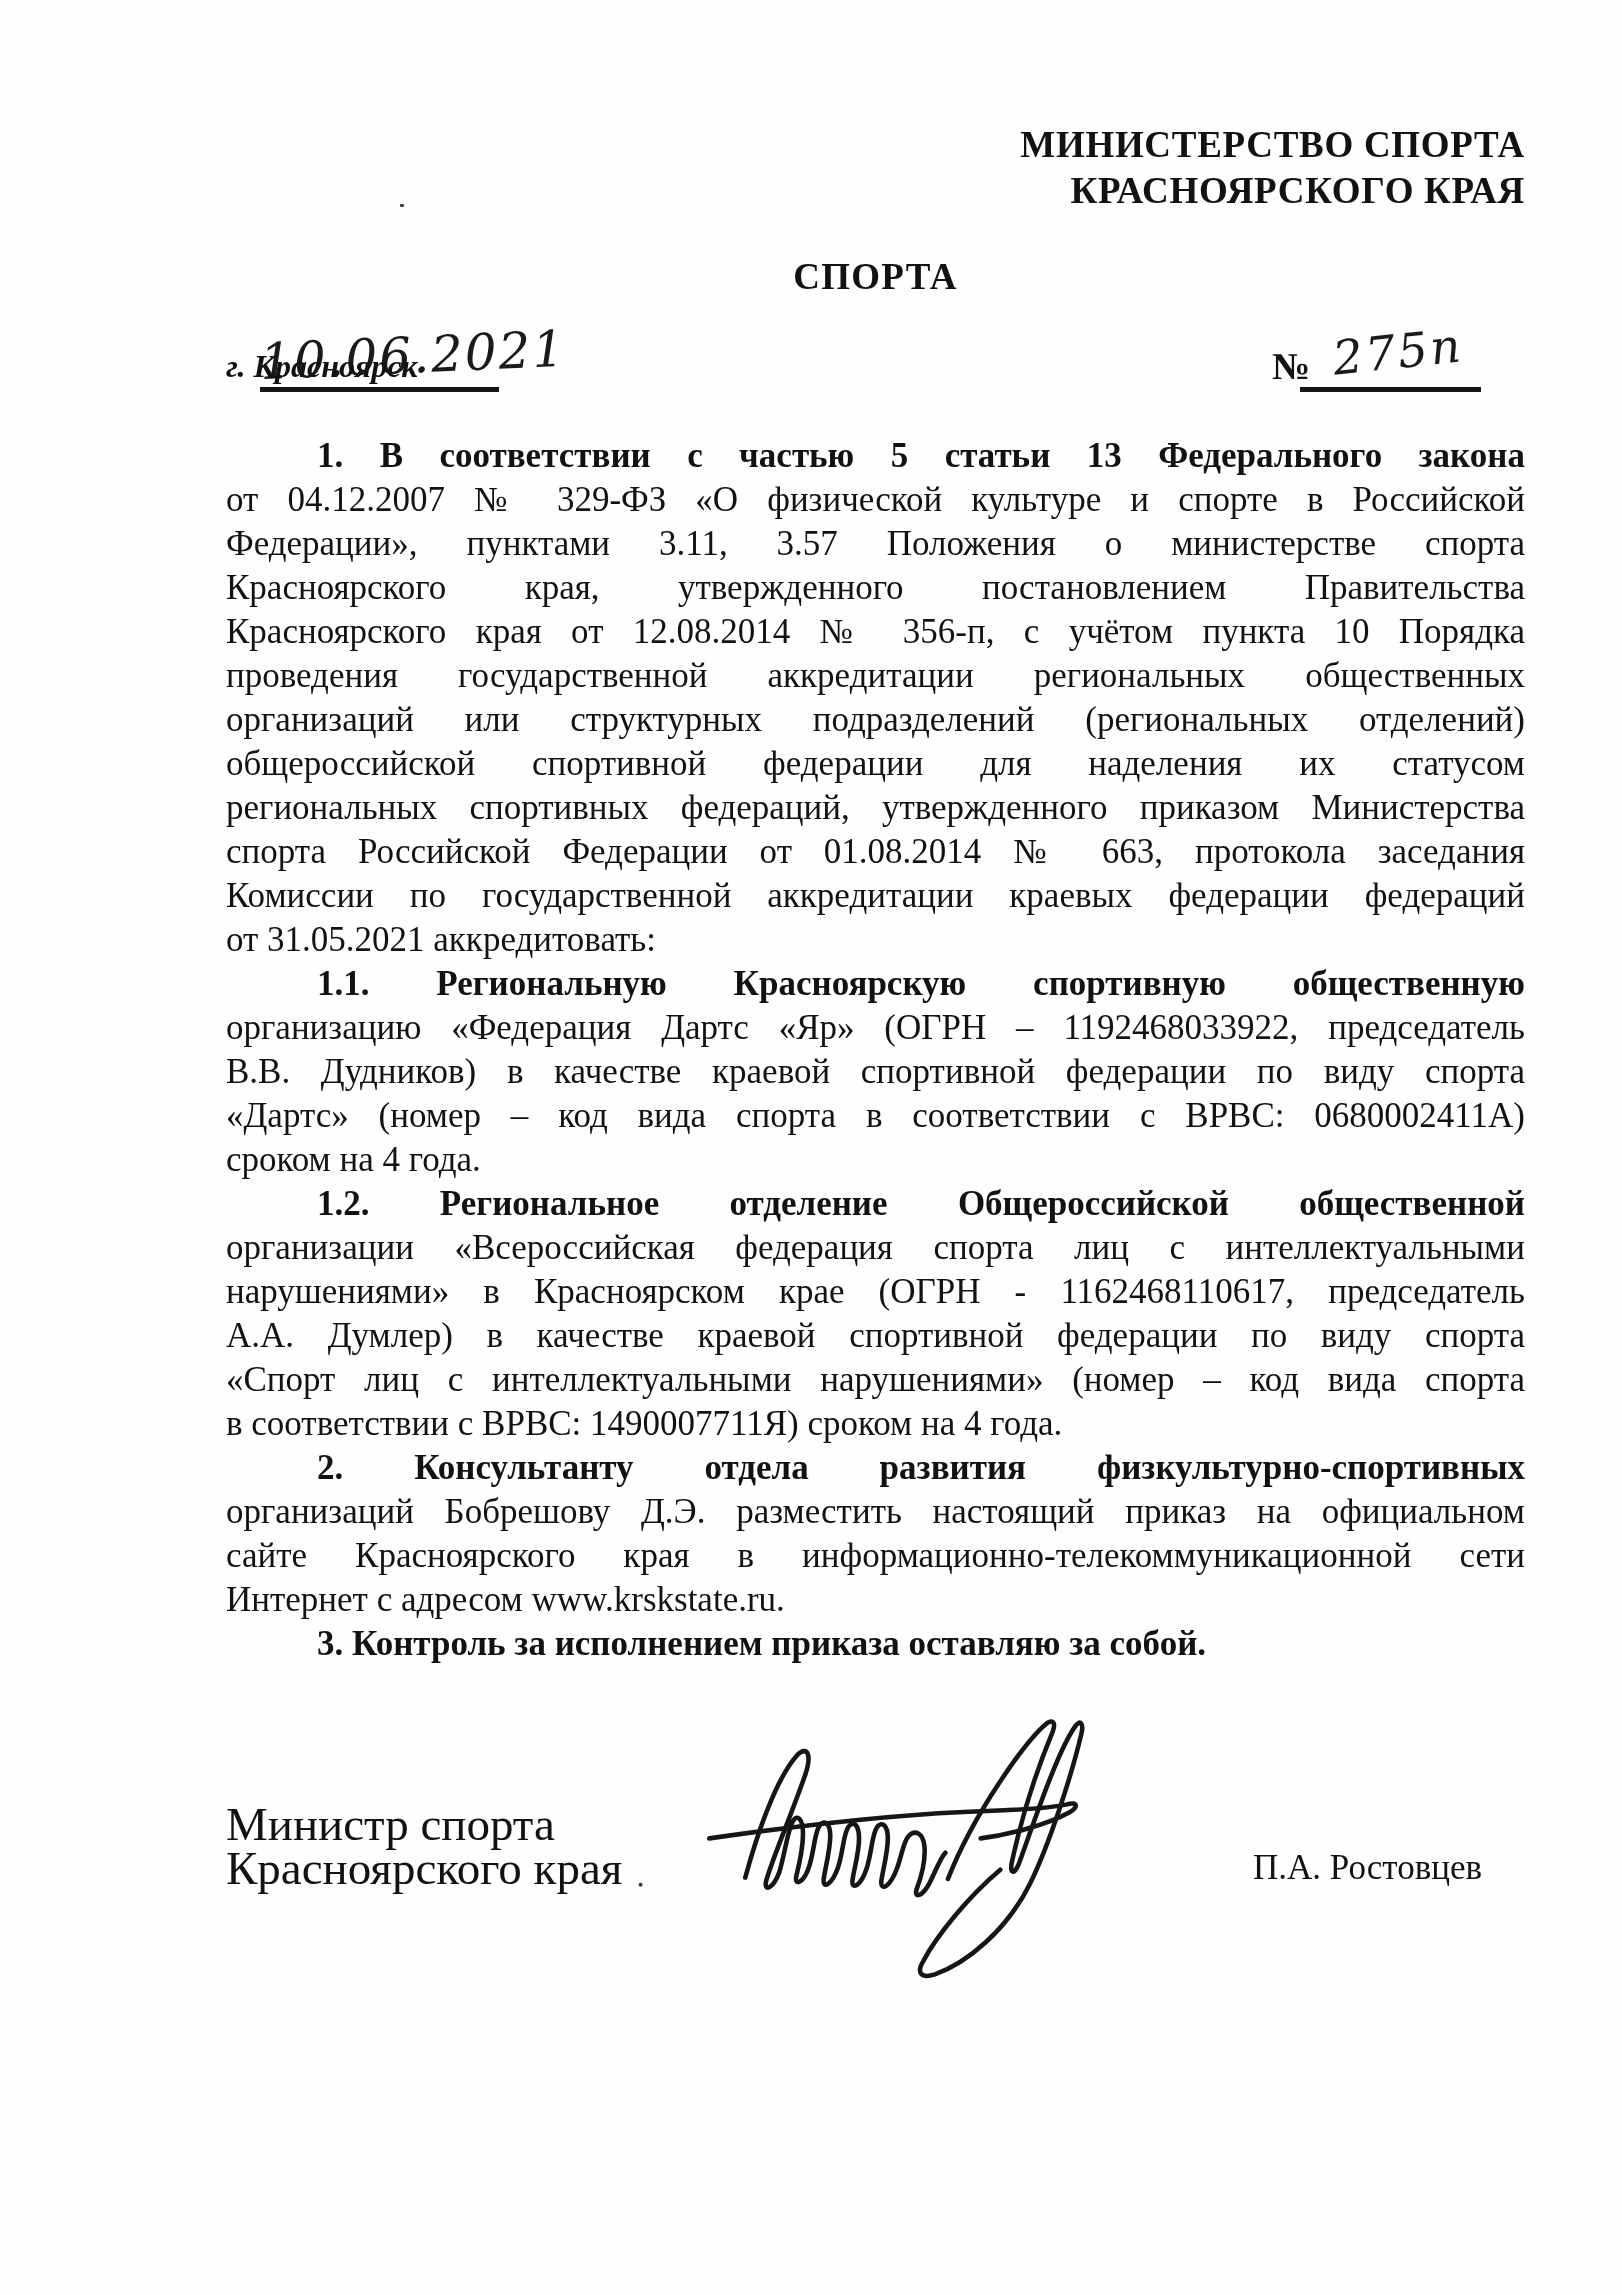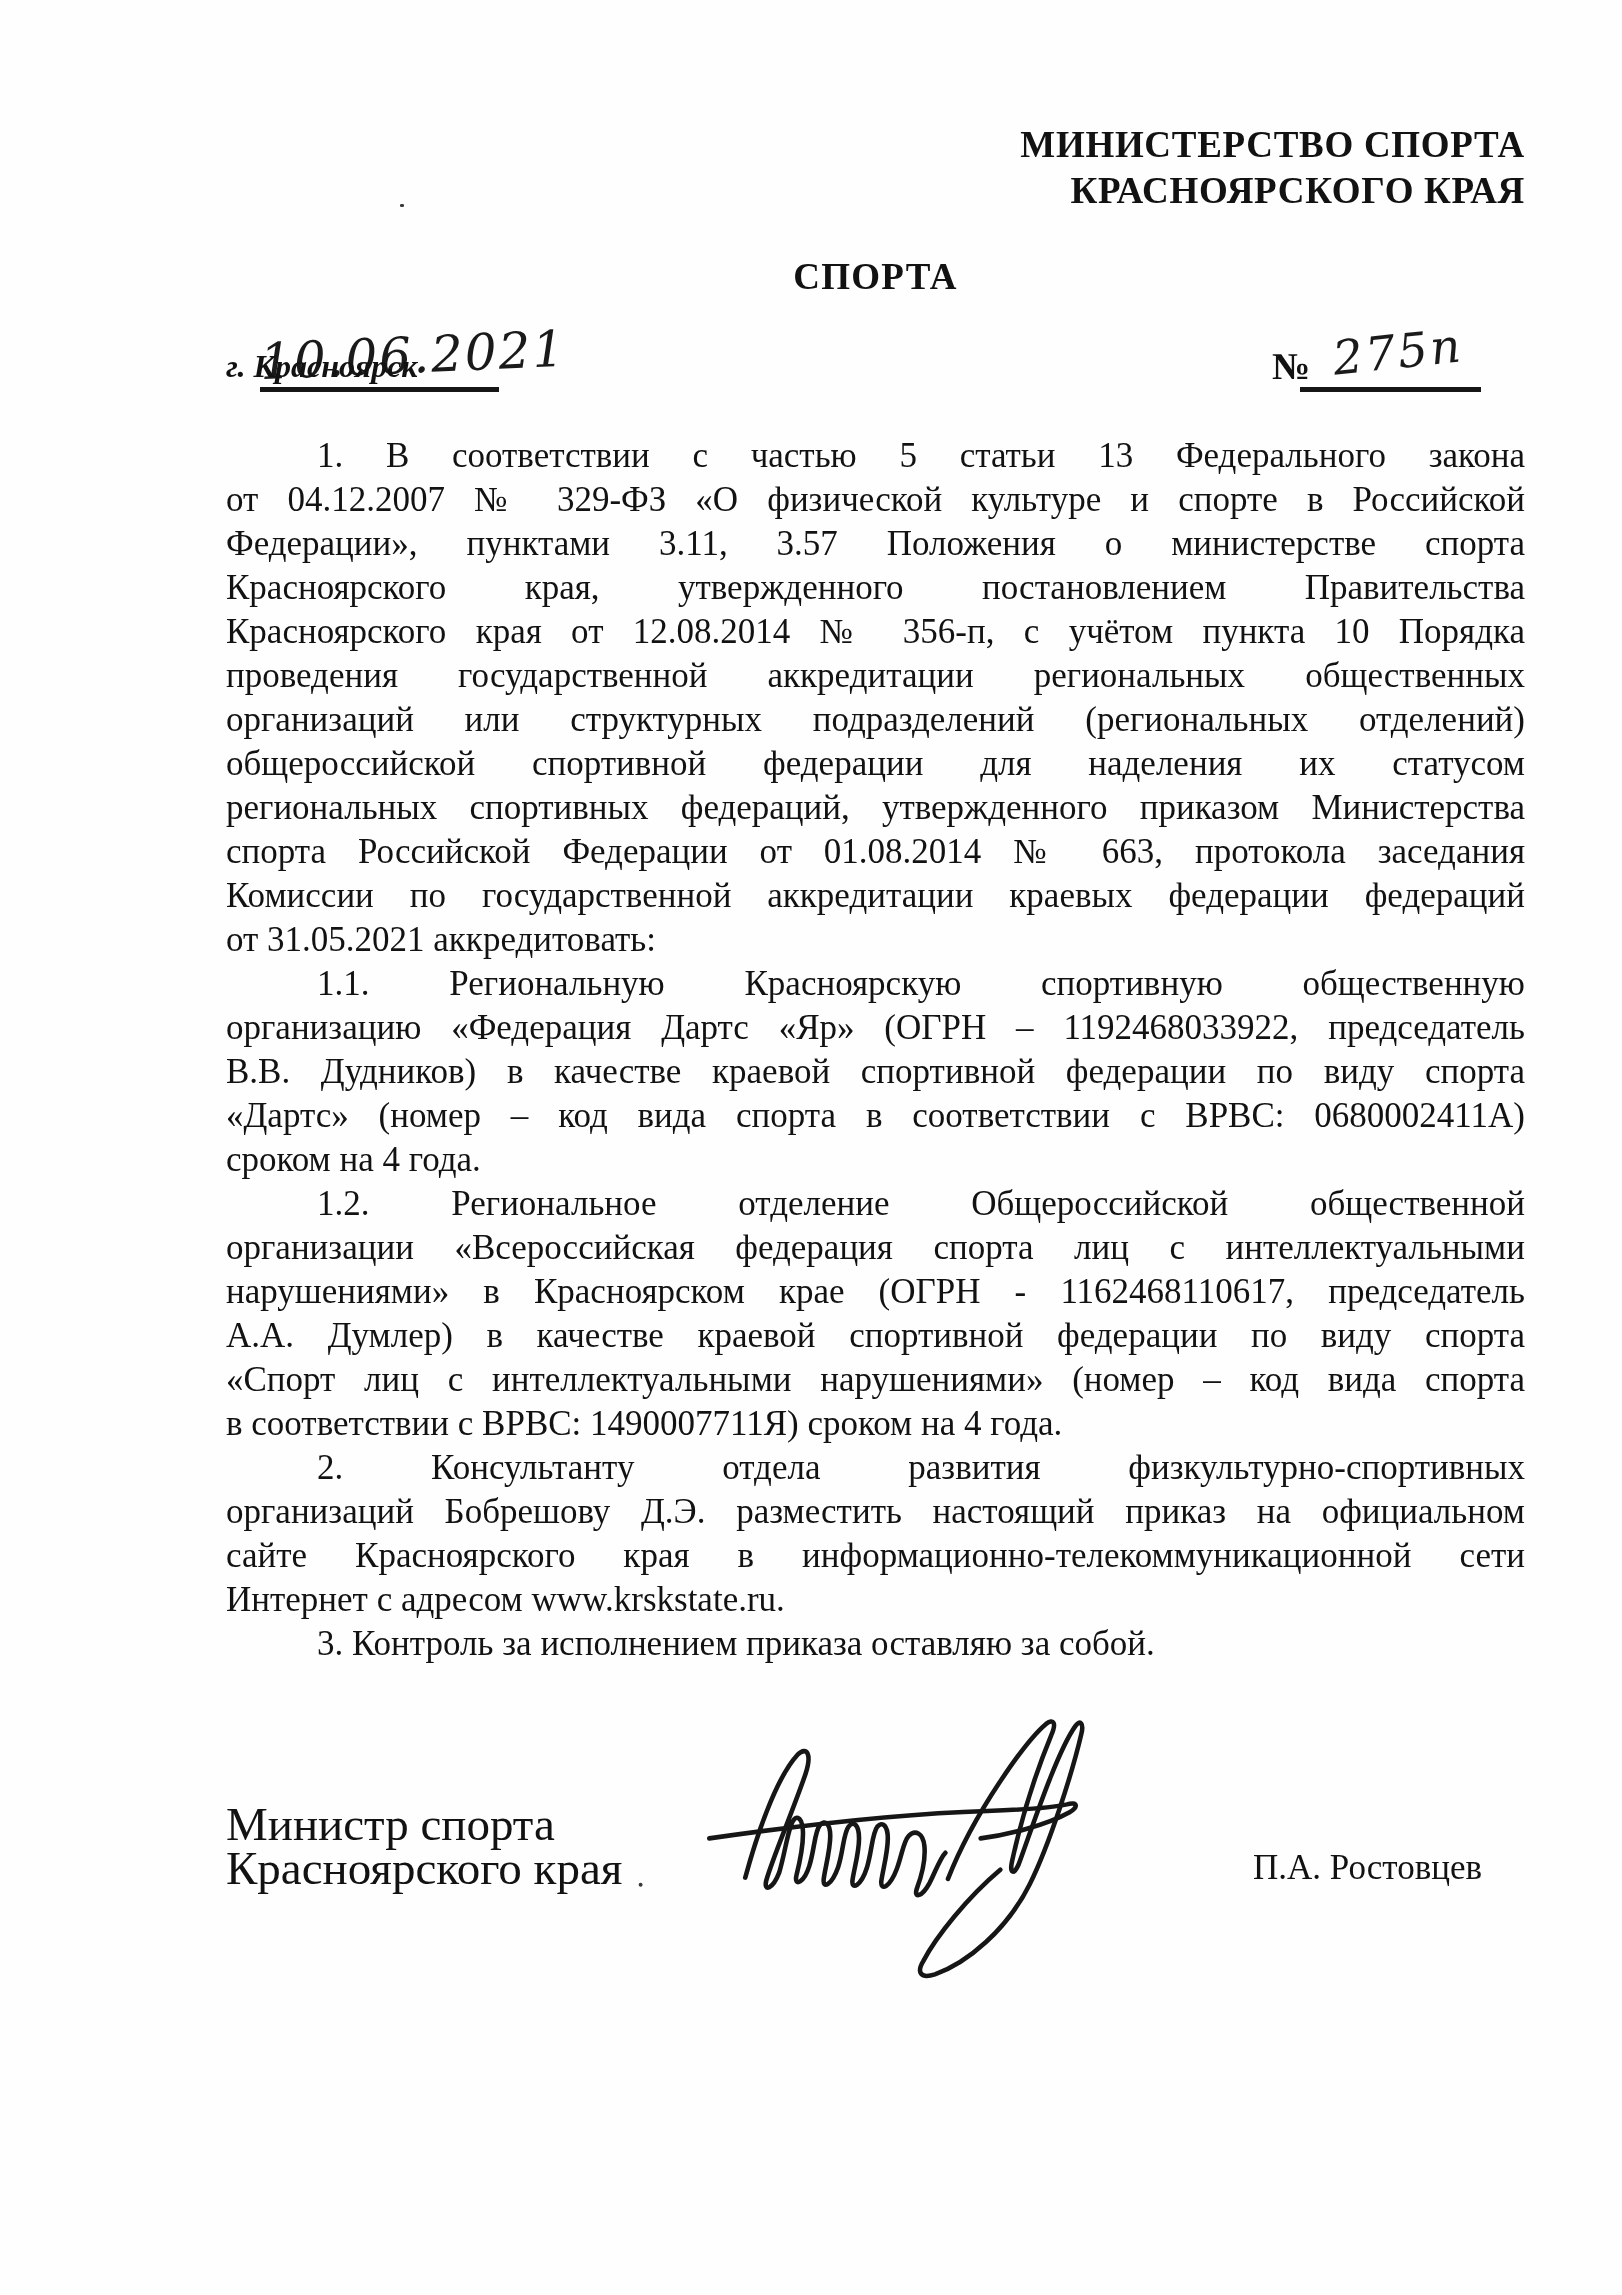--- a/index.html
+++ b/index.html
@@ -110,21 +110,21 @@
   .jline {
     text-align: justify;
     text-align-last: justify;
     white-space: normal;
   }
   .lline {
     text-align: left;
     text-align-last: left;
     white-space: normal;
   }
-  .indent { text-indent: 91px; }
+  .indent { text-indent: 91px; font-weight: bold; }
   
   .sig-post {
     position: absolute;
     left: 226px;
     top: 1802px;
     font-size: 47px;
     line-height: 44px;
   }
   .sig-name {
     position: absolute;

